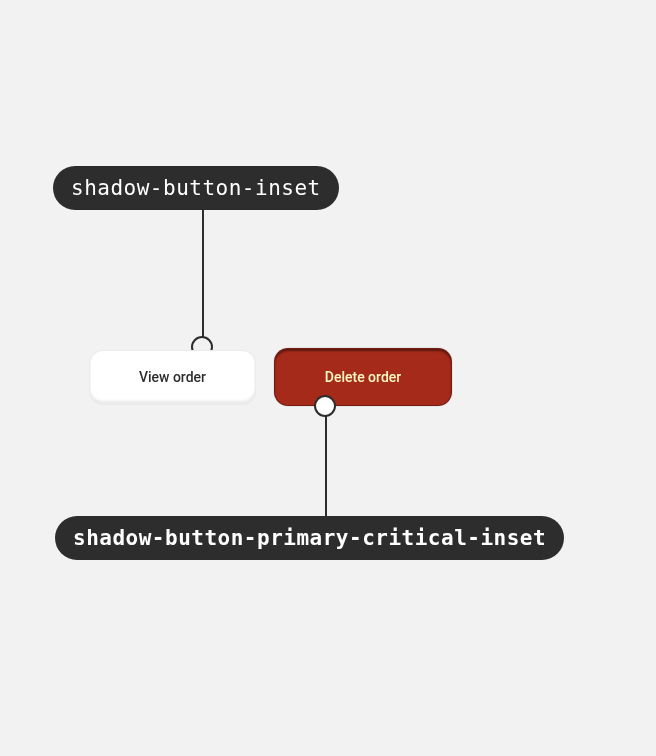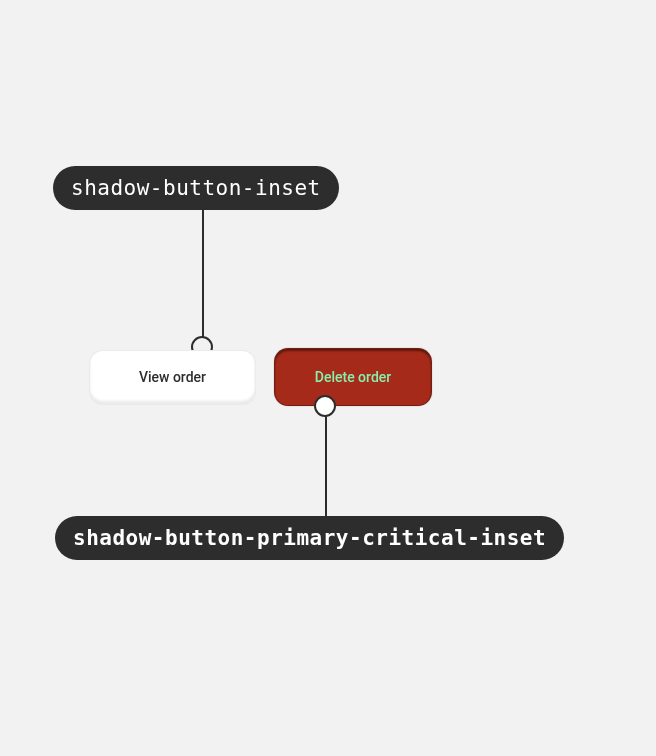--- a/index.html
+++ b/index.html
@@ -54,24 +54,24 @@
     top: 350px;
     width: 167px;
     background: #fff;
     color: #2d2d2d;
     border: 1px solid rgba(0,0,0,0.08);
     box-shadow: inset 0 -2px 3px rgba(0,0,0,0.09), inset 0 1px 0 rgba(255,255,255,0.9), 0 1px 1px rgba(0,0,0,0.04);
   }
   .btn-delete {
     left: 274px;
     top: 348px;
-    width: 158px;
+    width: 178px;
     height: 58px;
     background: #a62a1a;
-    color: #86efac;
+    color: #fef9c3;
     border: 1px solid rgba(0,0,0,0.3);
     box-shadow: inset 0 2px 2px rgba(0,0,0,0.45), 0 0 0 1px rgba(0,0,0,0.05);
   }
 </style>
 </head>
 <body>
 
 <div class="token-label" style="left:53px; top:166px;">shadow-button-inset</div>
 
 <div class="connector-line" style="left:202px; top:210px; height:140px;"></div>

